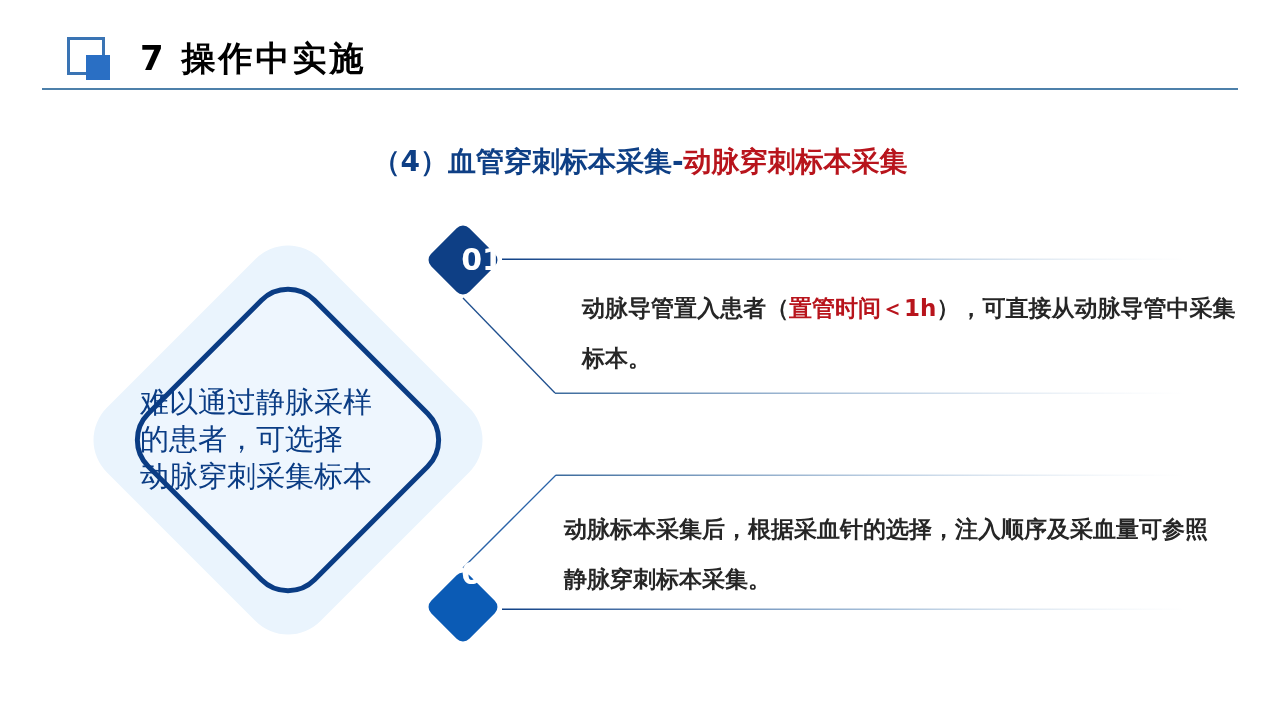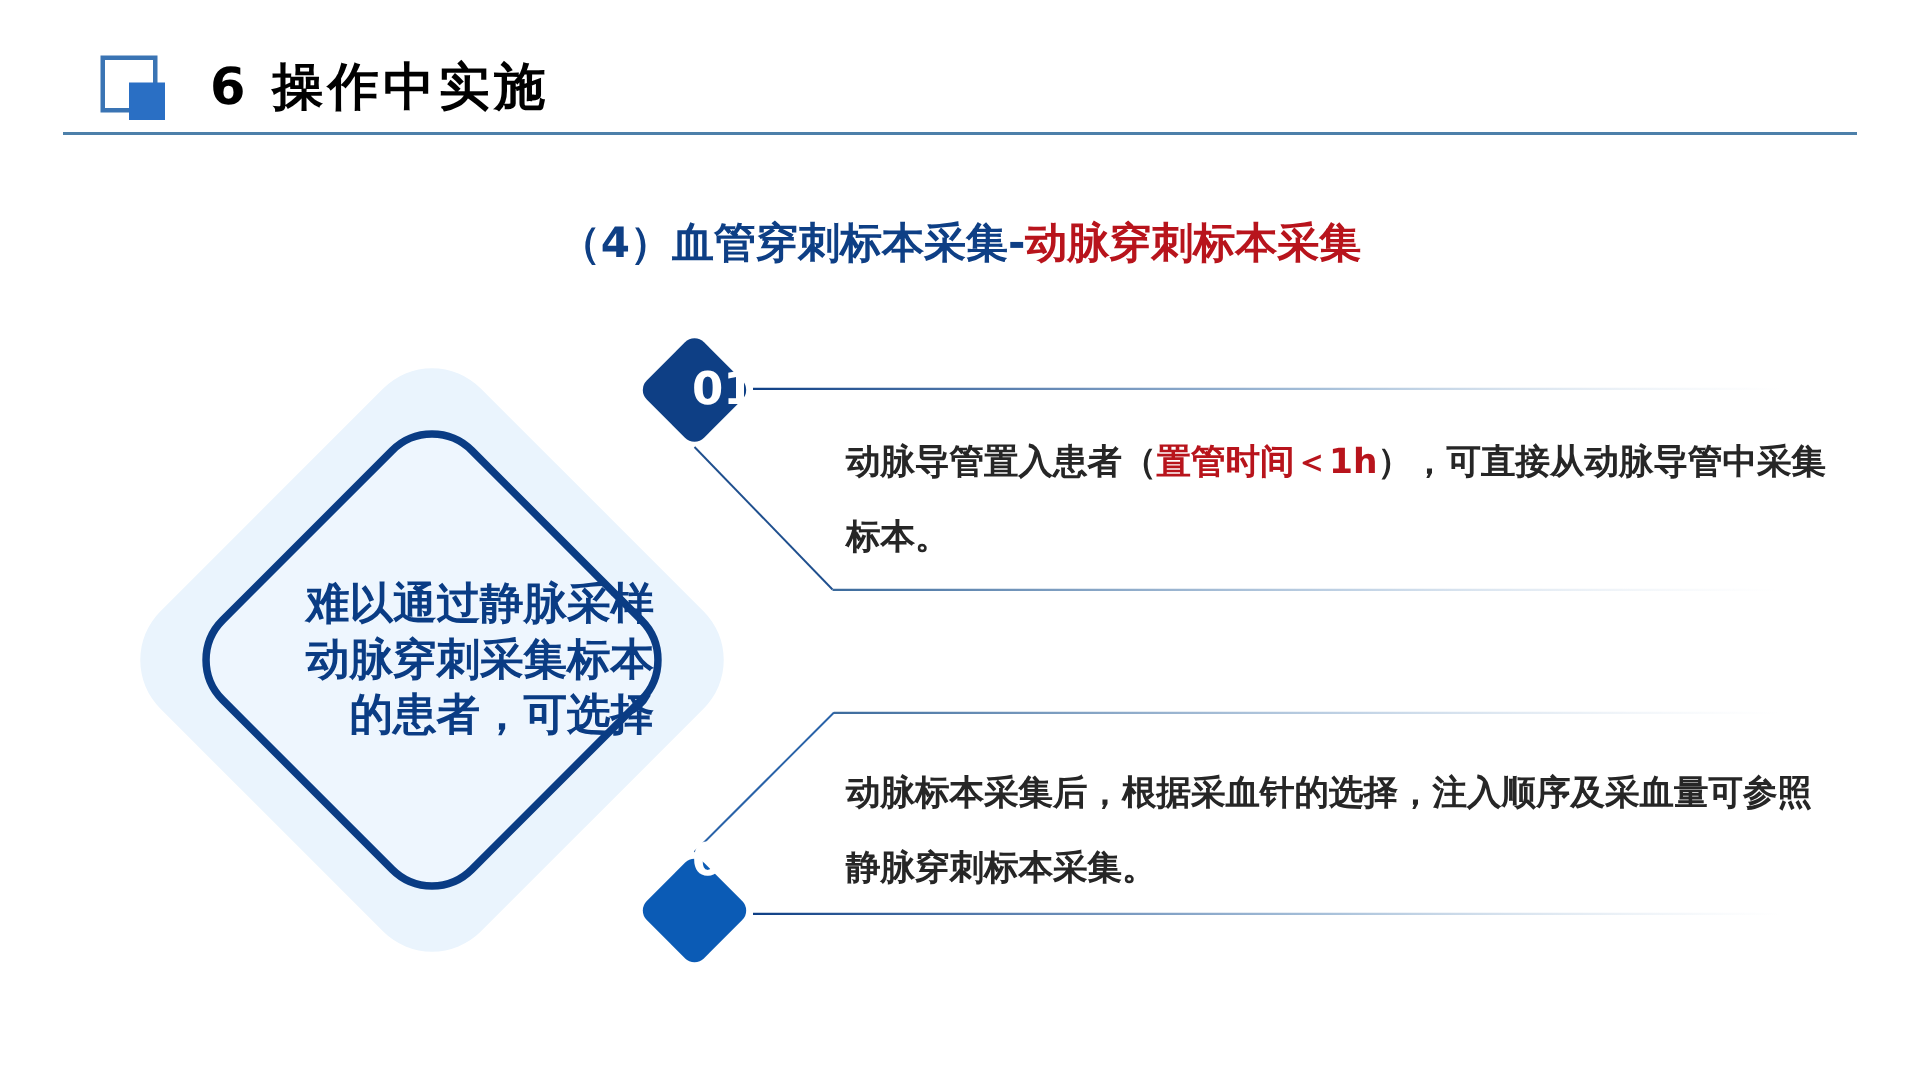--- a/index.html
+++ b/index.html
@@ -37,21 +37,21 @@
       position: absolute; left: 137px; top: 289px; width: 302px; height: 302px;
       background: #eaf4fd; border-radius: 46px; transform: rotate(45deg);
     }
     .inner-diamond {
       position: absolute; left: 168px; top: 320px; width: 230px; height: 230px;
       border: 5px solid #0a3c84; border-radius: 40px; transform: rotate(45deg);
       background: #eef6fe;
     }
     .center-text {
       position: absolute; left: 140px; width: 296px; top: 384px;
-      text-align: right; color: #0a3c84; font-weight: bold; font-size: 29px;
+      text-align: left; color: #0a3c84; font-weight: normal; font-size: 29px;
       line-height: 37px;
     }
 
     .badge {
       position: absolute; width: 54px; height: 54px; border-radius: 9px;
       transform: rotate(45deg);
     }
     .badge-1 { left: 436px; top: 233px; background: #0e3f85; }
     .badge-2 { left: 436px; top: 580px; background: #0b5bb5; }
     .badge-num {
@@ -60,30 +60,30 @@
     }
     .badge-num-1 { top: 240px; }
     .badge-num-2 { top: 554px; }
 
     .connectors { position: absolute; left: 0; top: 0; width: 1280px; height: 720px; }
 
     .desc {
       position: absolute; left: 564px; width: 660px;
       font-size: 23px; font-weight: bold; color: #262626; line-height: 50px;
     }
-    .desc-1 { top: 283px; }
+    .desc-1 { top: 283px; margin-left: 18px; }
     .desc-2 { top: 504px; }
     .desc .hl { color: #b8141c; }
   </style>
 </head>
 <body>
 
 <div class="logo-outline"></div>
 <div class="logo-fill"></div>
-<div class="page-title">6 操作中实施</div>
+<div class="page-title">7 操作中实施</div>
 <div class="header-rule"></div>
 
 <div class="subtitle">
   <span class="part-blue">（4）血管穿刺标本采集-</span><span class="part-red">动脉穿刺标本采集</span>
 </div>
 
 <svg class="connectors" viewBox="0 0 1280 720">
   <defs>
     <linearGradient id="fadeA" x1="0" y1="0" x2="1" y2="0" gradientUnits="objectBoundingBox">
       <stop offset="0" stop-color="#0e3f85" stop-opacity="1"></stop>
@@ -103,22 +103,22 @@
 
   <rect x="556" y="474.5" width="632" height="1.5" fill="url(#fadeB)"></rect>
   <line x1="556" y1="475" x2="463" y2="568" stroke="#2a63a8" stroke-width="1.3"></line>
   <rect x="502" y="608.5" width="686" height="1.5" fill="url(#fadeA)"></rect>
 </svg>
 
 <div class="outer-diamond"></div>
 <div class="inner-diamond"></div>
 <div class="center-text">
   <div>难以通过静脉采样</div>
+  <div>的患者，可选择</div>
   <div>动脉穿刺采集标本</div>
-  <div>的患者，可选择</div>
 </div>
 
 <div class="badge badge-1"></div>
 <div class="badge-num badge-num-1">01</div>
 <div class="badge badge-2"></div>
 <div class="badge-num badge-num-2">02</div>
 
 <div class="desc desc-1">
   <span>动脉导管置入患者（</span><span class="hl">置管时间＜1h</span><span>），可直接从动脉导管中采集标本。</span>
 </div>

